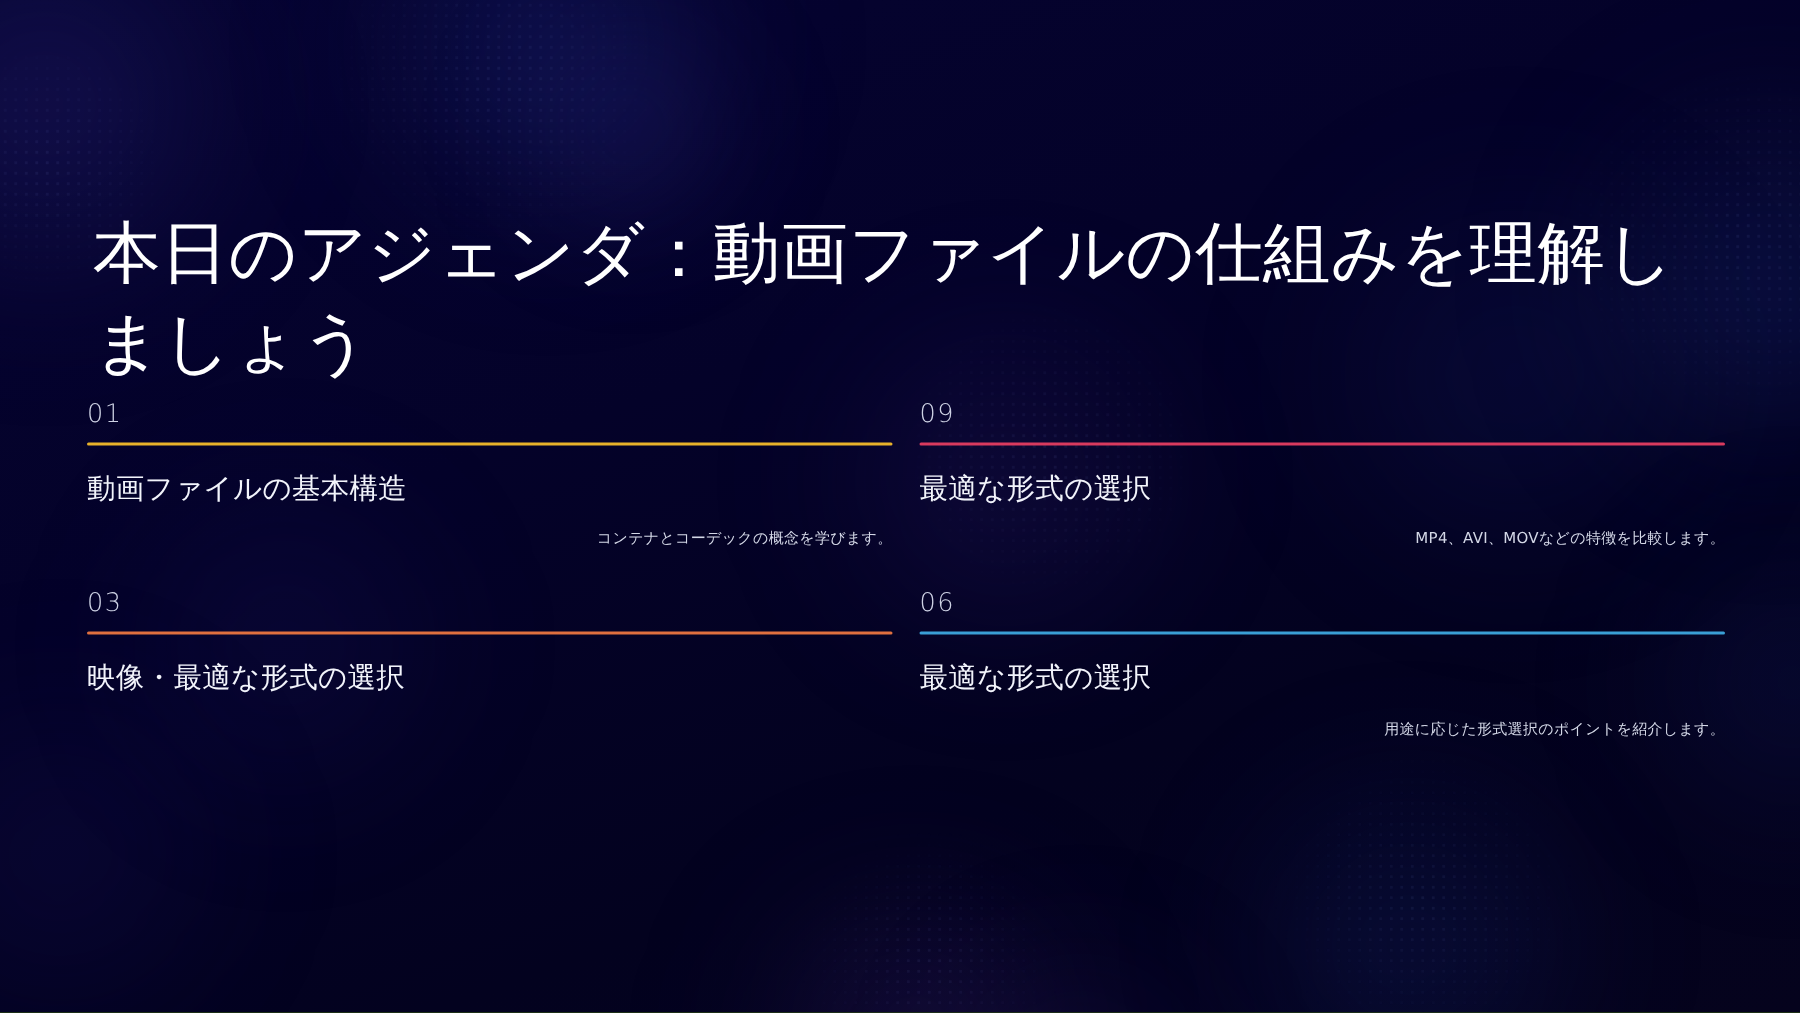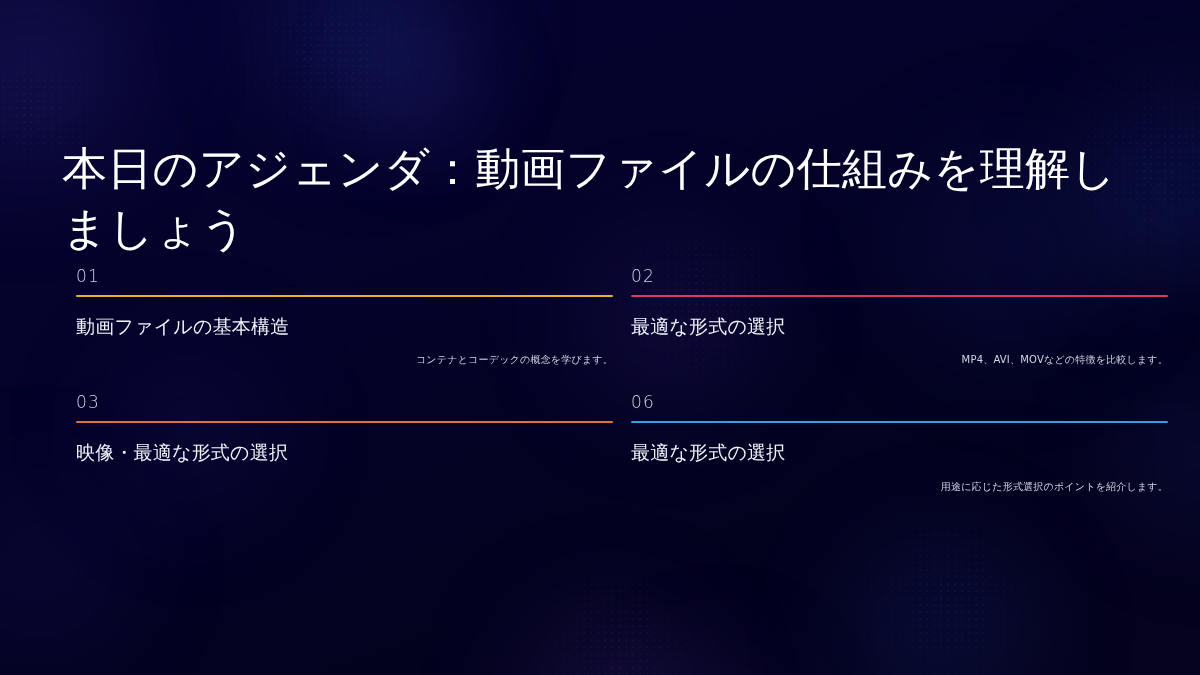--- a/index.html
+++ b/index.html
@@ -92,21 +92,21 @@
     width: 1060px;
     font-size: 45px;
     line-height: 1.34;
     font-weight: 400;
     color: #ffffff;
     letter-spacing: 0.2px;
   }
 
   .agenda-grid {
     position: absolute;
-    left: 76px;
+    left: 58px;
     top: 267px;
     width: 1080px;
     display: grid;
     grid-template-columns: 537px 537px;
     grid-column-gap: 18px;
     grid-row-gap: 26px;
   }
 
   .agenda-item {
     position: relative;
@@ -169,21 +169,21 @@
     <div class="agenda-grid">
 
       <div class="agenda-item">
         <div class="item-number">01</div>
         <div class="item-rule" style="background-color: rgb(232, 178, 42);"></div>
         <div class="item-title">動画ファイルの基本構造</div>
         <div class="item-desc">コンテナとコーデックの概念を学びます。</div>
       </div>
 
       <div class="agenda-item">
-        <div class="item-number">02</div>
+        <div class="item-number">09</div>
         <div class="item-rule" style="background-color: rgb(217, 58, 94);"></div>
         <div class="item-title">最適な形式の選択</div>
         <div class="item-desc">MP4、AVI、MOVなどの特徴を比較します。</div>
       </div>
 
       <div class="agenda-item">
         <div class="item-number">03</div>
         <div class="item-rule" style="background-color: rgb(224, 112, 63);"></div>
         <div class="item-title">映像・最適な形式の選択</div>
       </div>

